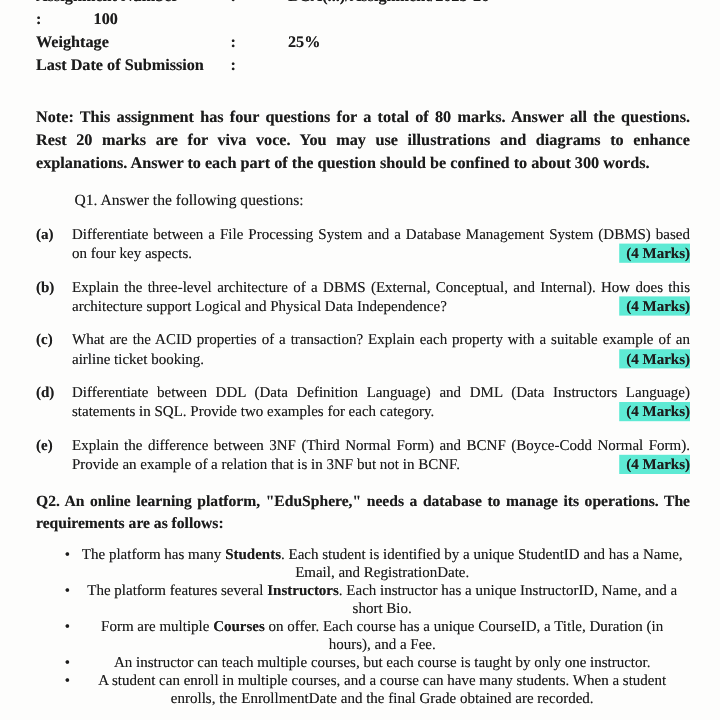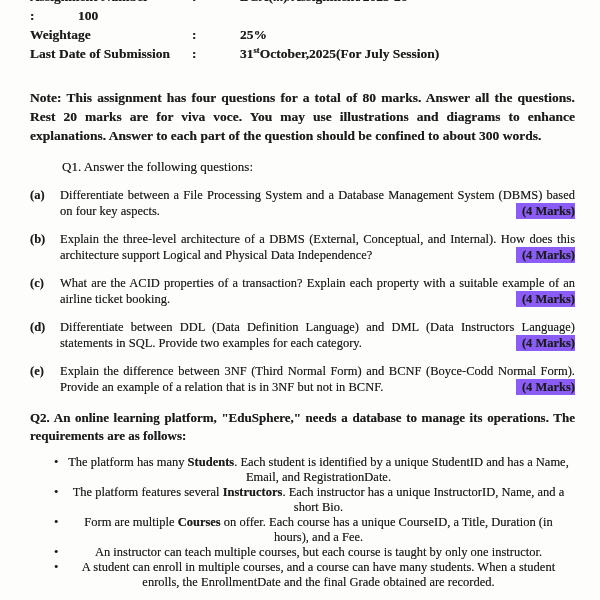--- a/index.html
+++ b/index.html
@@ -29,21 +29,21 @@
     line-height: 19px;
     text-align: justify;
   }
 
   
   .q-heading { margin-top: 10px; font-weight: normal; font-size: 13px; line-height: 16px; margin-left: 32px; }
   .q-items { margin-top: 12px; }
   .q-item { display: flex; margin-bottom: 12px; font-size: 12.5px; line-height: 16px; }
   .q-label { width: 30px; flex: none; font-weight: bold; }
   .q-body { flex: 1; text-align: justify; position: relative; }
-  .q-marks { position: absolute; right: 0; bottom: 0; font-weight: bold; background: #8b5cf6; padding-left: 6px; }
+  .q-marks { position: absolute; right: 0; bottom: 0; font-weight: bold; background: #5eead4; padding-left: 6px; }
 
   
   .q2-heading { margin-top: 14px; font-weight: bold; font-size: 13px; line-height: 18px; text-align: justify; }
   .bullets { margin-top: 10px; }
   .bullet { display: flex; font-size: 12.5px; line-height: 15px; margin: 0; }
   .dot { width: 14px; flex: none; text-align: left; padding-left: 2px; }
   .bullet-indent { width: 22px; flex: none; }
   .b-text { flex: 1; padding-right: 6px; text-align: center; }
   .bold-inline { font-weight: bold; }
 </style>
@@ -64,21 +64,21 @@
     </div>
     <div class="hrow">
       <span class="hlabel">Weightage</span>
       <span class="hcolon">:</span>
       <span class="hvalue">25%</span>
     </div>
     <div class="hrow">
       <span class="hlabel">Last Date of Submission</span>
       <span class="hcolon">:</span>
       <span class="hvalue">
-        <span><span>31</span><span class="sup">st</span><span>October,2025(For July Session)</span></span><br>
+        <br>
       </span>
     </div>
   </div>
 
   <p class="note">Note: This assignment has four questions for a total of 80 marks. Answer all the questions. Rest 20 marks are for viva voce. You may use illustrations and diagrams to enhance explanations. Answer to each part of the question should be confined to about 300 words.</p>
 
   <div class="q-heading">Q1. Answer the following questions:</div>
 
   <div class="q-items">
     <div class="q-item">

